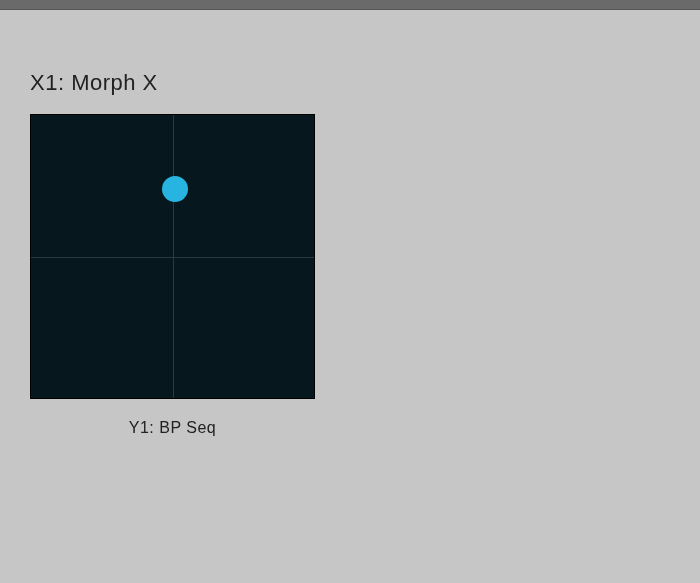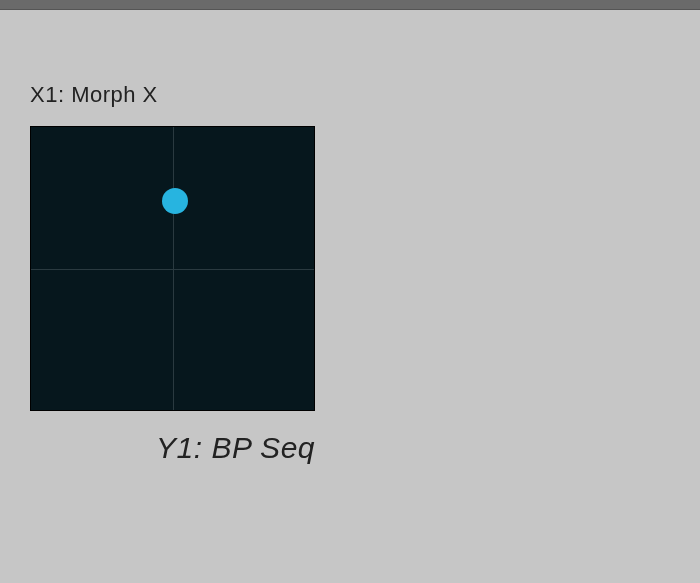--- a/index.html
+++ b/index.html
@@ -15,21 +15,20 @@
       height: 10px;
       background: #6a6a6a;
       border-bottom: 1px solid #555;
     }
     .content {
       padding: 60px 30px 0 30px;
     }
     .pads-row {
       display: flex;
       gap: 28px;
-      margin-top: 12px;
     }
     .pad-column {
       width: 285px;
       display: flex;
       flex-direction: column;
     }
     .x-label {
       font-size: 22px;
       color: #222;
       margin-bottom: 18px;
@@ -62,27 +61,26 @@
     }
     .xy-pad .node {
       position: absolute;
       width: 26px;
       height: 26px;
       border-radius: 50%;
       background: #27b4e0;
       transform: translate(-50%, -50%);
     }
     .y-label {
-      font-size: 30px;
+      font-size: 16px;
       color: #222;
       margin-top: 20px;
-      text-align: right;
+      text-align: center;
       font-weight: 400;
       letter-spacing: 0.5px;
-      font-style: italic;
     }
   </style>
 </head>
 <body>
 
 <div class="top-bar"></div>
 
 <div class="content">
   <div class="pads-row">
 

